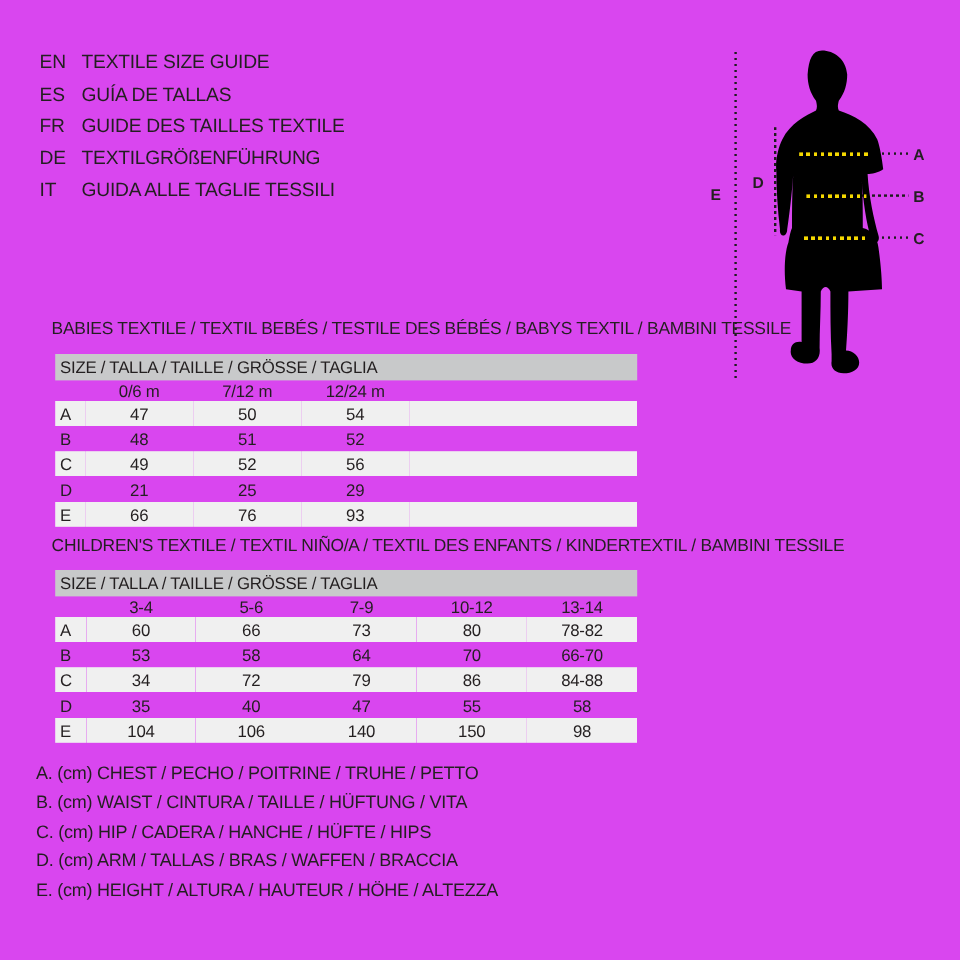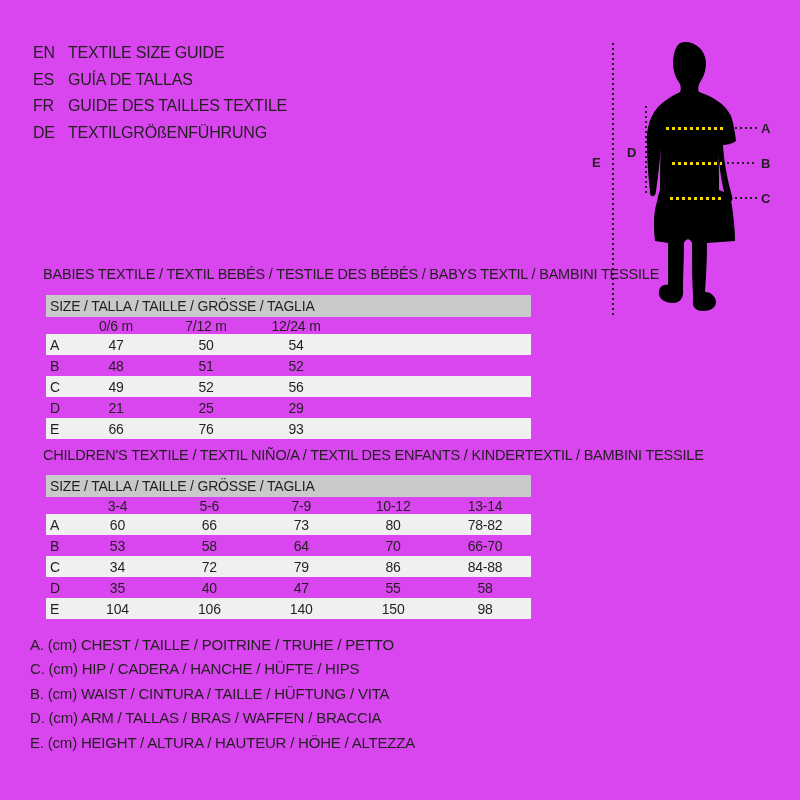--- a/index.html
+++ b/index.html
@@ -51,20 +51,24 @@
       <span class="lang-code">ES</span>
       <span class="lang-title">GUÍA DE TALLAS</span>
     </div>
     <div class="lang-row">
       <span class="lang-code">FR</span>
       <span class="lang-title">GUIDE DES TAILLES TEXTILE</span>
     </div>
     <div class="lang-row">
       <span class="lang-code">DE</span>
       <span class="lang-title">TEXTILGRÖßENFÜHRUNG</span>
+    </div>
+    <div class="lang-row">
+      <span class="lang-code">IT</span>
+      <span class="lang-title">GUIDA ALLE TAGLIE TESSILI</span>
     </div>
   </div>
 
   <div class="dash-v" style="left:612px;top:43px;height:274px;"></div>
   <div class="dash-v" style="left:645px;top:106px;height:90px;"></div>
 
   <div class="dash-h" style="left:660px;top:127px;width:97px;"></div>
   <div class="dash-h" style="left:662px;top:162px;width:95px;"></div>
   <div class="dash-h" style="left:660px;top:197px;width:97px;"></div>
 
@@ -212,20 +216,20 @@
         <td>106</td>
         <td>140</td>
         <td>150</td>
         <td>98</td>
       </tr>
     </tbody>
       </table>
   </div>
 
   <div class="legend">
-    <div class="legend-line">A. (cm) CHEST / TAILLE / POITRINE / TRUHE / PETTO</div>
+    <div class="legend-line">A. (cm) CHEST / PECHO / POITRINE / TRUHE / PETTO</div>
+    <div class="legend-line">B. (cm) WAIST / CINTURA / TAILLE / HÜFTUNG / VITA</div>
     <div class="legend-line">C. (cm) HIP / CADERA / HANCHE / HÜFTE / HIPS</div>
-    <div class="legend-line">B. (cm) WAIST / CINTURA / TAILLE / HÜFTUNG / VITA</div>
     <div class="legend-line">D. (cm) ARM / TALLAS / BRAS / WAFFEN / BRACCIA</div>
     <div class="legend-line">E. (cm) HEIGHT / ALTURA / HAUTEUR / HÖHE / ALTEZZA</div>
   </div>
 
 </div>
 
 </body></html>

